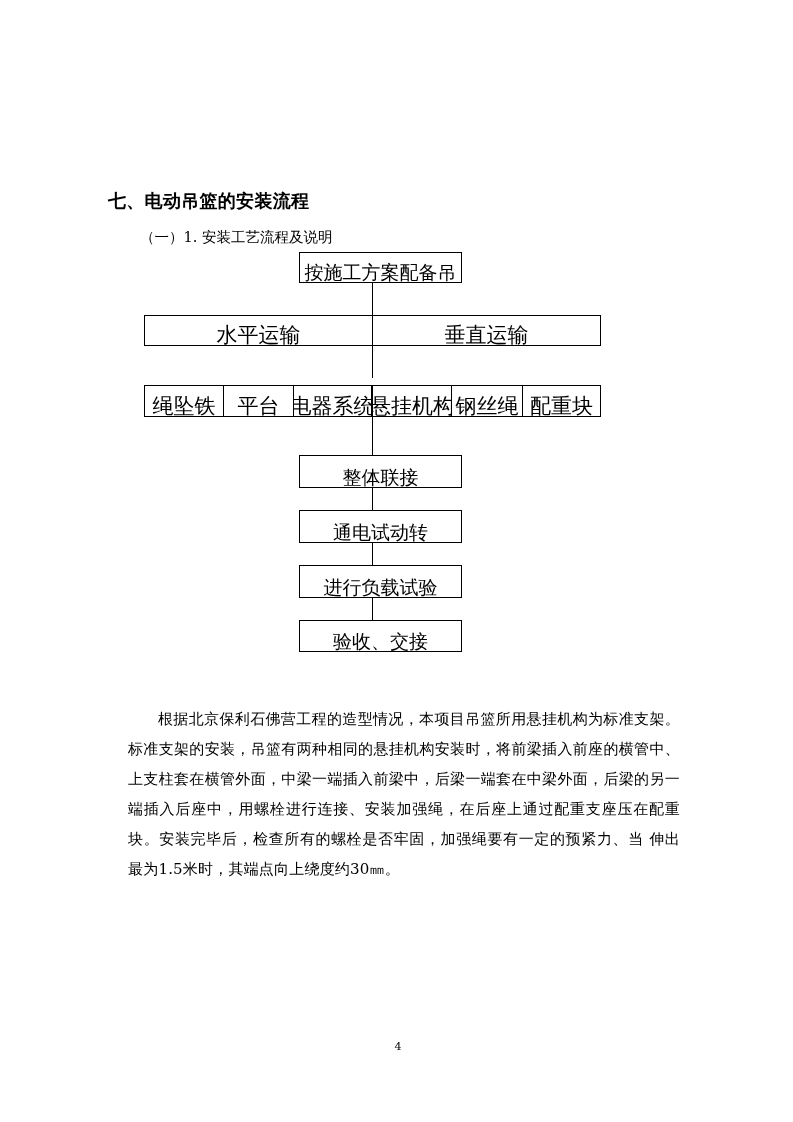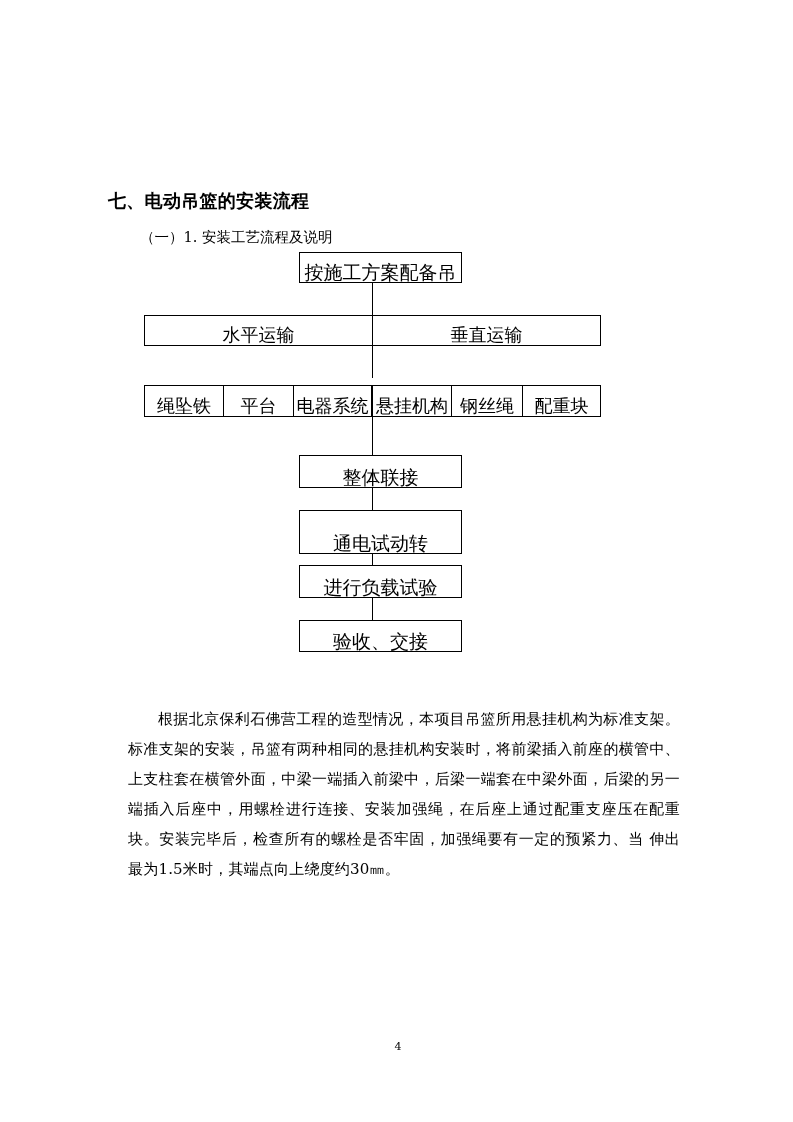--- a/index.html
+++ b/index.html
@@ -71,21 +71,21 @@
       box-sizing: border-box;
       display: flex;
       background: #fff;
     }
     .cell {
       box-sizing: border-box;
       height: 100%;
       display: flex;
       align-items: flex-end;
       justify-content: center;
-      font-size: 18px;
+      font-size: 21px;
       line-height: 20px;
       white-space: nowrap;
       overflow: hidden;
       border-right: 1.2px solid #000;
     }
     .cell:last-child { border-right: none; }
     .cell.thick { border-right: 2px solid #000; }
     .vline {
       position: absolute;
       width: 0;
@@ -150,21 +150,21 @@
         <span>钢丝绳</span>
       </div>
       <div class="cell" style="flex:1;">
         <span>配重块</span>
       </div>
     </div>
 
     <div class="box" style="left:299px; top:455px; width:163px; height:33px;">
       <span>整体联接</span>
     </div>
-    <div class="box" style="left:299px; top:510px; width:163px; height:44px;">
+    <div class="box" style="left:299px; top:510px; width:163px; height:33px;">
       <span>通电试动转</span>
     </div>
     <div class="box" style="left:299px; top:565px; width:163px; height:33px;">
       <span>进行负载试验</span>
     </div>
     <div class="box" style="left:299px; top:620px; width:163px; height:32px;">
       <span>验收、交接</span>
     </div>
   </div>
 

